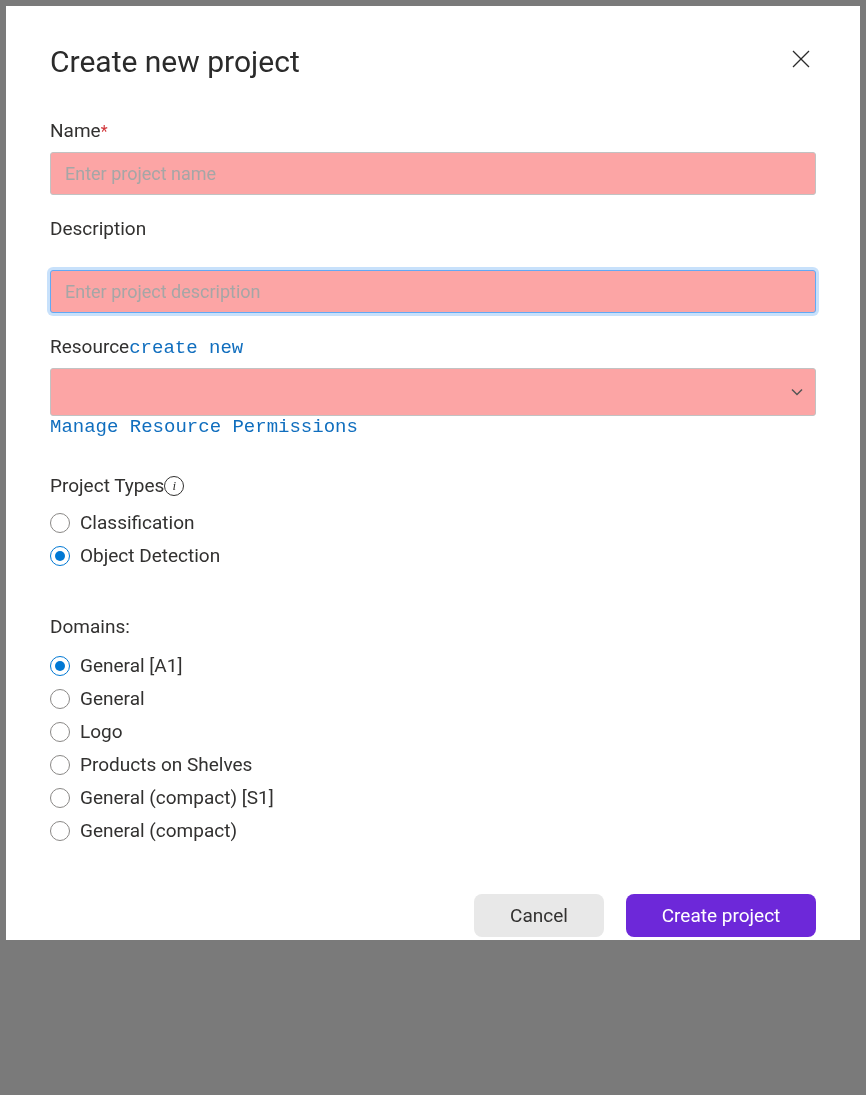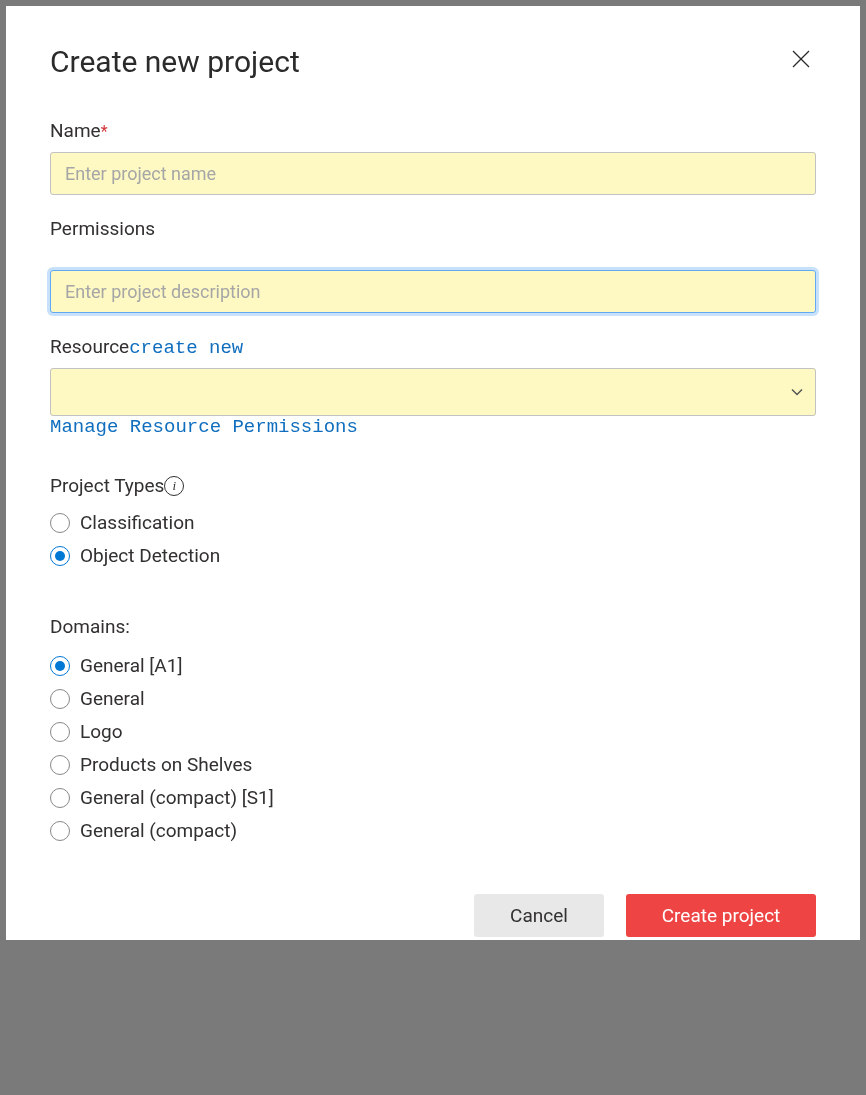--- a/index.html
+++ b/index.html
@@ -56,21 +56,21 @@
   }
   .req { color: #d13438; }
   .text-input, .select-input {
     width: 100%;
     font-size: 18px;
     font-family: inherit;
     color: #323130;
     padding: 10px 14px;
     border: 1px solid #c2c2c2;
     border-radius: 3px;
-    background: #fef9c3;
+    background: #fca5a5;
     outline: none;
   }
   .text-input::placeholder { color: #a6a6a6; }
   .text-input.focused {
     border-color: #62a9f4;
     box-shadow: 0 0 0 3px rgba(98,169,244,0.35);
     margin-top: 20px;
   }
   .select-wrap { position: relative; }
   .select-input {
@@ -149,30 +149,30 @@
     display: flex;
     justify-content: flex-end;
     gap: 22px;
     padding-top: 20px;
   }
   .btn {
     font-size: 19px;
     font-family: inherit;
     padding: 10px 28px;
     border: none;
-    border-radius: 3px;
+    border-radius: 8px;
     cursor: pointer;
     min-width: 130px;
   }
   .btn-secondary {
     background: #e8e8e8;
     color: #323130;
   }
   .btn-primary {
-    background: #ef4444;
+    background: #6d28d9;
     color: #ffffff;
     min-width: 190px;
   }
 </style>
 </head>
 <body>
 
 <div class="backdrop">
   <div class="dialog">
 
@@ -187,21 +187,21 @@
     </div>
 
     <div class="field-block">
       <div>
         <span class="field-label">Name</span><span class="req">*</span>
       </div>
       <input type="text" class="text-input" placeholder="Enter project name" style="">
     </div>
 
     <div class="field-block">
-      <div class="field-label">Permissions</div>
+      <div class="field-label">Description</div>
       <input type="text" class="text-input focused" placeholder="Enter project description" style="">
     </div>
 
     <div class="field-block">
       <div class="field-row-space">
         <span class="field-label">Resource</span>
         <a class="link small">create new</a>
       </div>
       <div class="select-wrap">
         <div class="select-input"></div>

